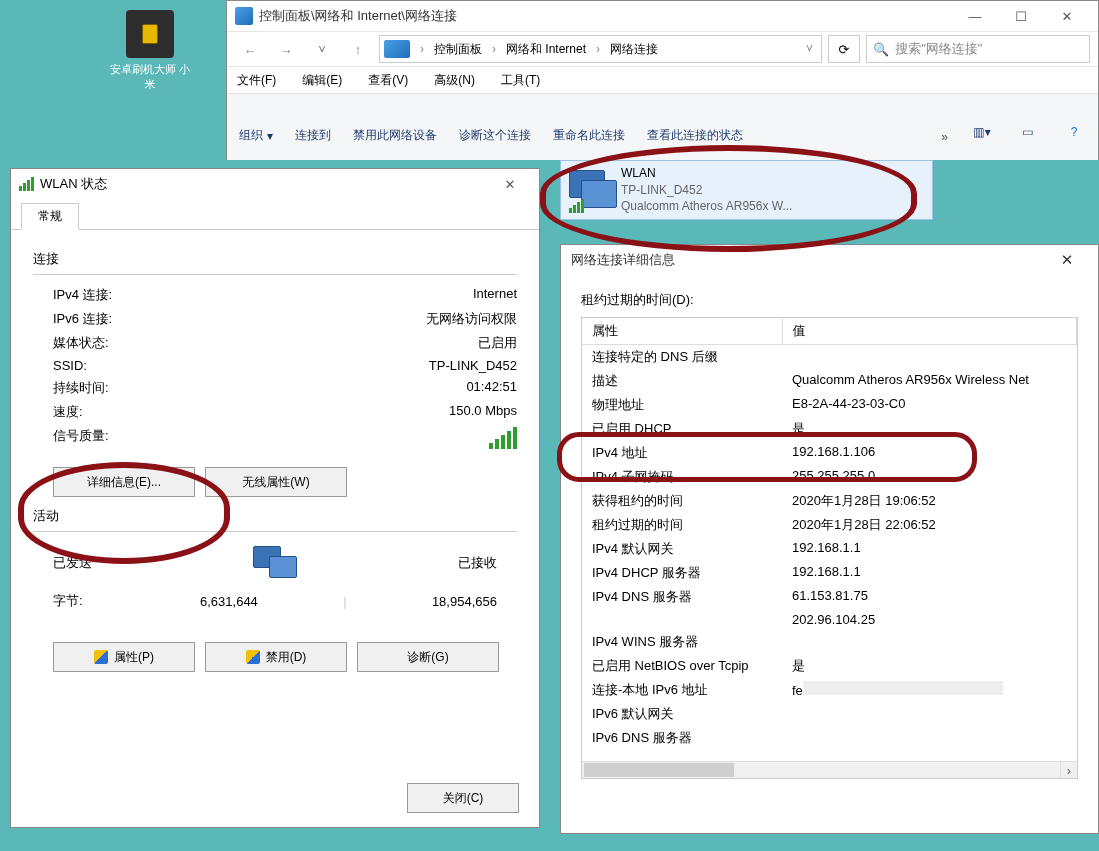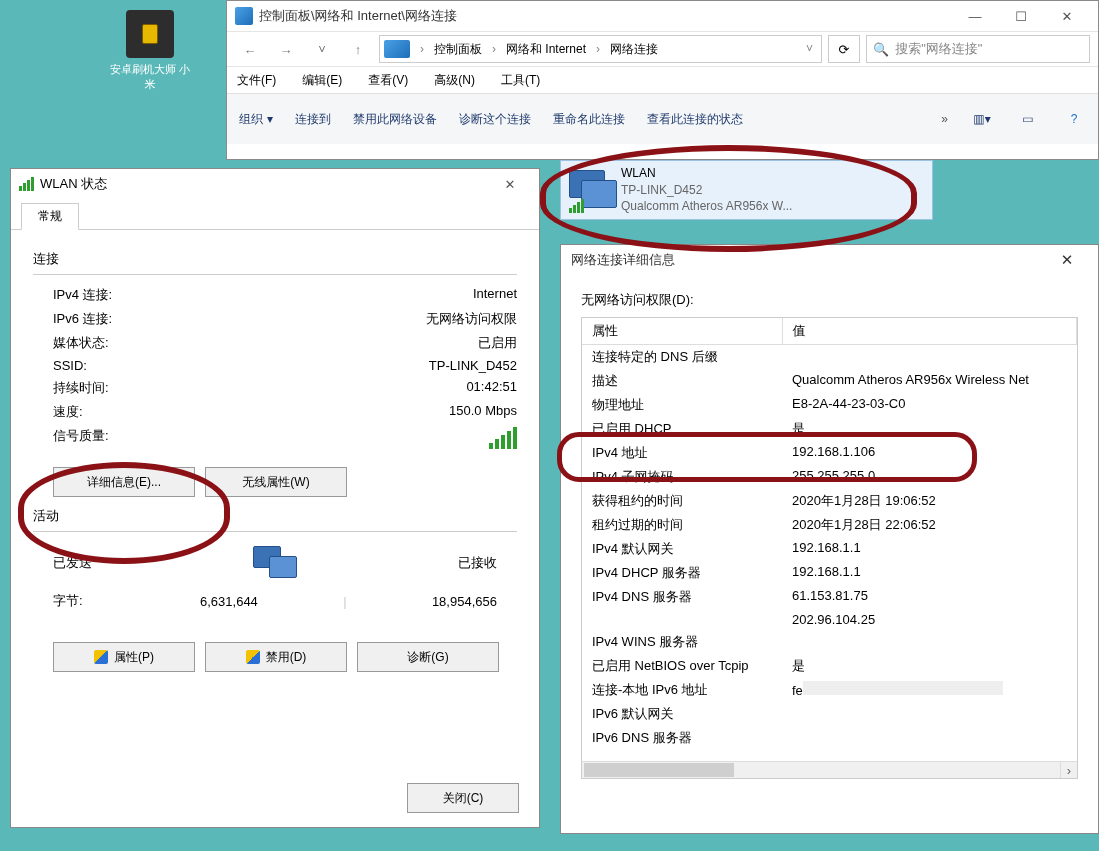--- a/index.html
+++ b/index.html
@@ -23,21 +23,21 @@
 .breadcrumb .bicon{width:18px;height:18px;background:linear-gradient(135deg,#4aa0e6,#1d6fb8);border-radius:2px;margin-right:4px}
 .breadcrumb span{padding:0 4px}
 .breadcrumb .sep{color:#888}
 .refresh{width:30px;height:26px;border:1px solid #ccc;display:flex;align-items:center;justify-content:center;cursor:pointer}
 .searchbox{width:210px;height:26px;border:1px solid #ccc;display:flex;align-items:center;padding:0 6px;color:#888}
 .searchbox .sicon{margin-right:6px}
 
 .explorer .menubar{height:26px;display:flex;align-items:center;gap:26px;padding:0 10px;font-size:12px}
 .explorer .menubar span{cursor:pointer}
 
-.explorer .cmd{height:34px;background:#f5f6f7;display:flex;align-items:center;gap:22px;padding:8px 12px;font-size:12px;border-top:1px solid #e0e0e0;color:#1f3a6e}
+.explorer .cmd{height:34px;background:#f5f6f7;display:flex;align-items:flex-end;gap:22px;padding:16px 12px;font-size:12px;border-top:1px solid #e0e0e0;color:#1f3a6e}
 .explorer .cmd .org{color:#1f3a6e;display:flex;align-items:center;gap:4px}
 .explorer .cmd .more{margin-left:auto;color:#555}
 .explorer .cmd .viewic{width:22px;height:22px;border:1px solid transparent;display:flex;align-items:center;justify-content:center;cursor:pointer}
 
 
 .adapter{position:absolute;left:560px;top:160px;width:373px;height:60px;background:#e7f1fb;border:1px solid #9cc2e5;display:flex;align-items:center;padding:4px 8px;box-sizing:border-box;font-size:12px;z-index:4}
 .adapter .aicon{width:44px;height:44px;margin-right:8px;position:relative}
 .adapter .aicon .mon{width:34px;height:26px;background:#3a72b5;border:1px solid #235089;position:absolute;top:2px;left:0;border-radius:2px}
 .adapter .aicon .mon2{width:34px;height:26px;background:#5a92d5;border:1px solid #235089;position:absolute;top:12px;left:12px;border-radius:2px}
 .adapter .aicon .bars{position:absolute;bottom:-1px;left:0}
@@ -296,21 +296,21 @@
     <div class="btn" style="min-width:90px">关闭(C)</div>
   </div>
 </div>
 
 <div class="details">
   <div class="titlebar">
     <span class="ttl">网络连接详细信息</span>
     <div class="x">✕</div>
   </div>
   <div class="content">
-    <div class="hdr">无网络访问权限(D):</div>
+    <div class="hdr">租约过期的时间(D):</div>
     <div class="tablewrap">
       <table>
         <thead>
             <tr>
           <th>属性</th>
           <th>值</th>
         </tr>
           </thead>
         <tbody id="details-body">
             <tr>

